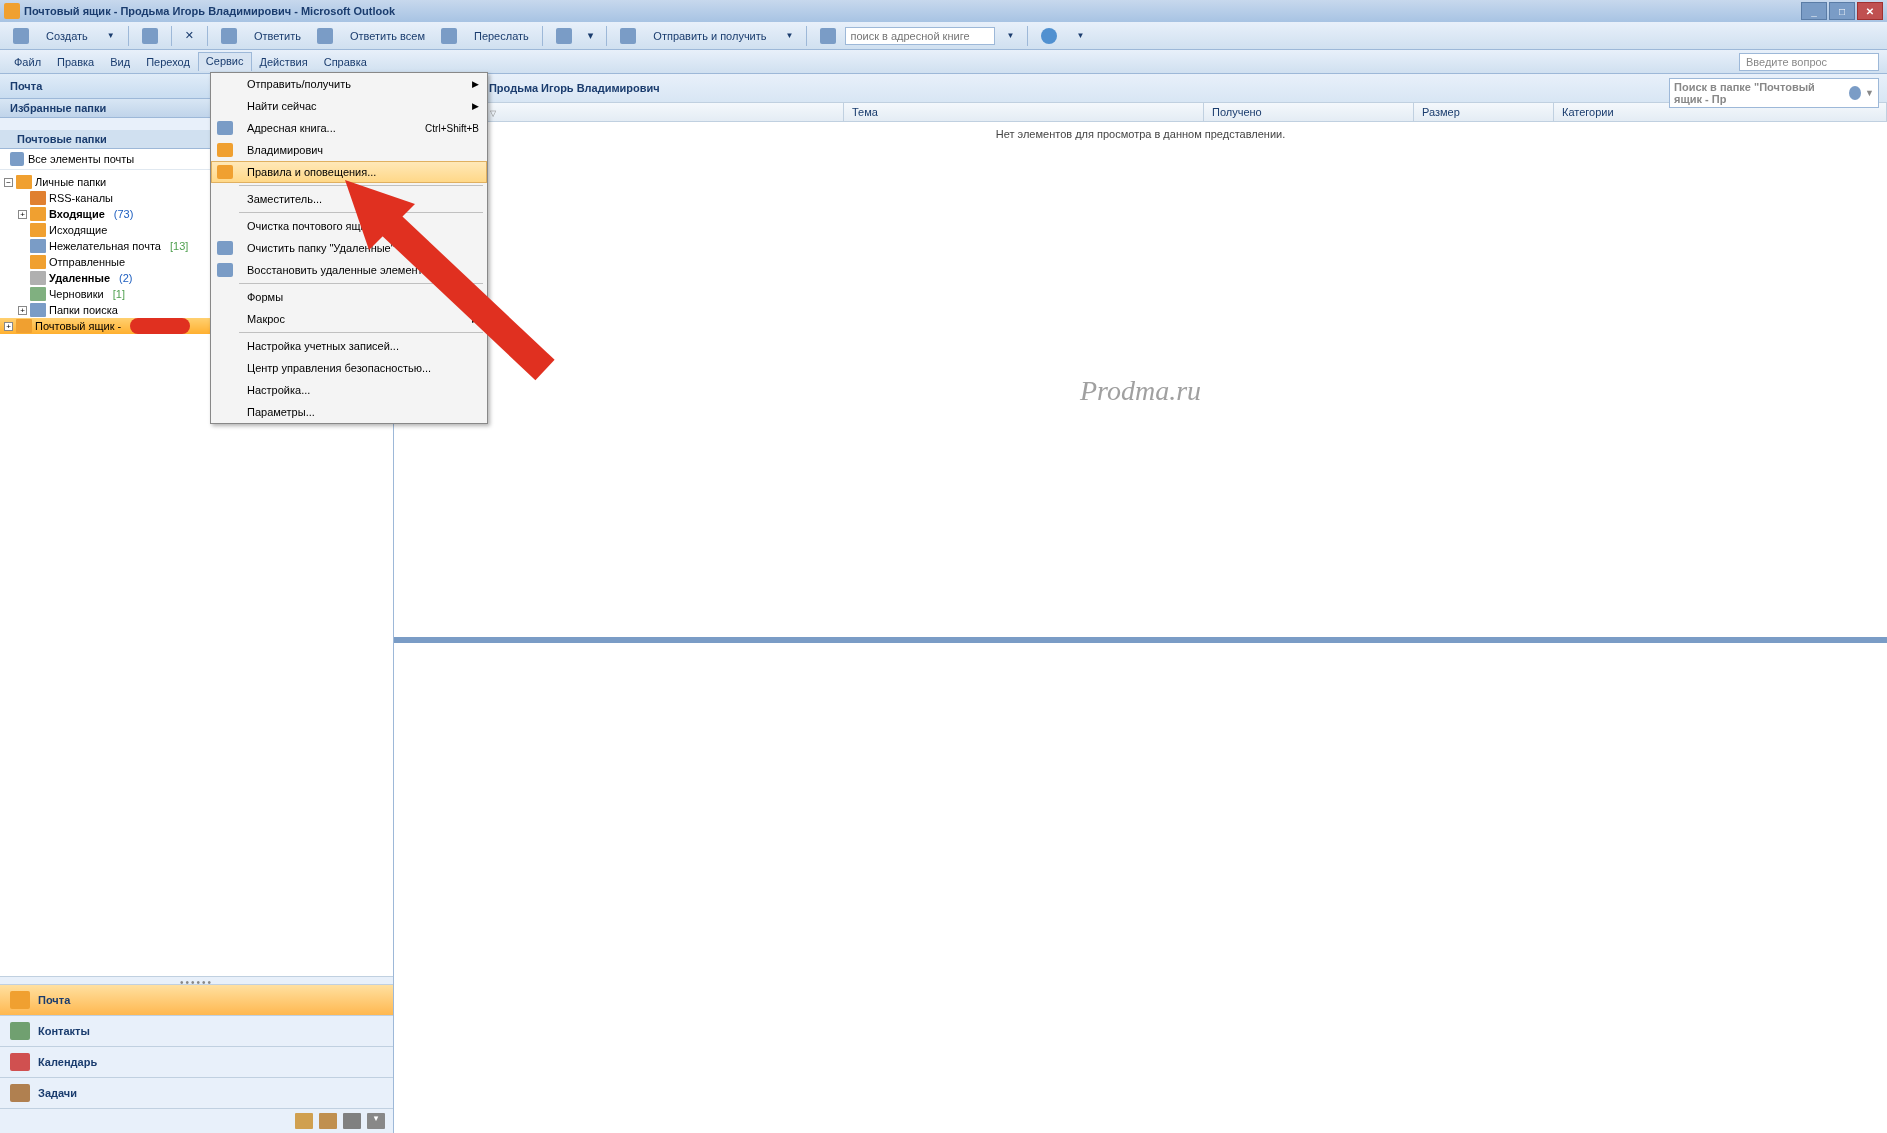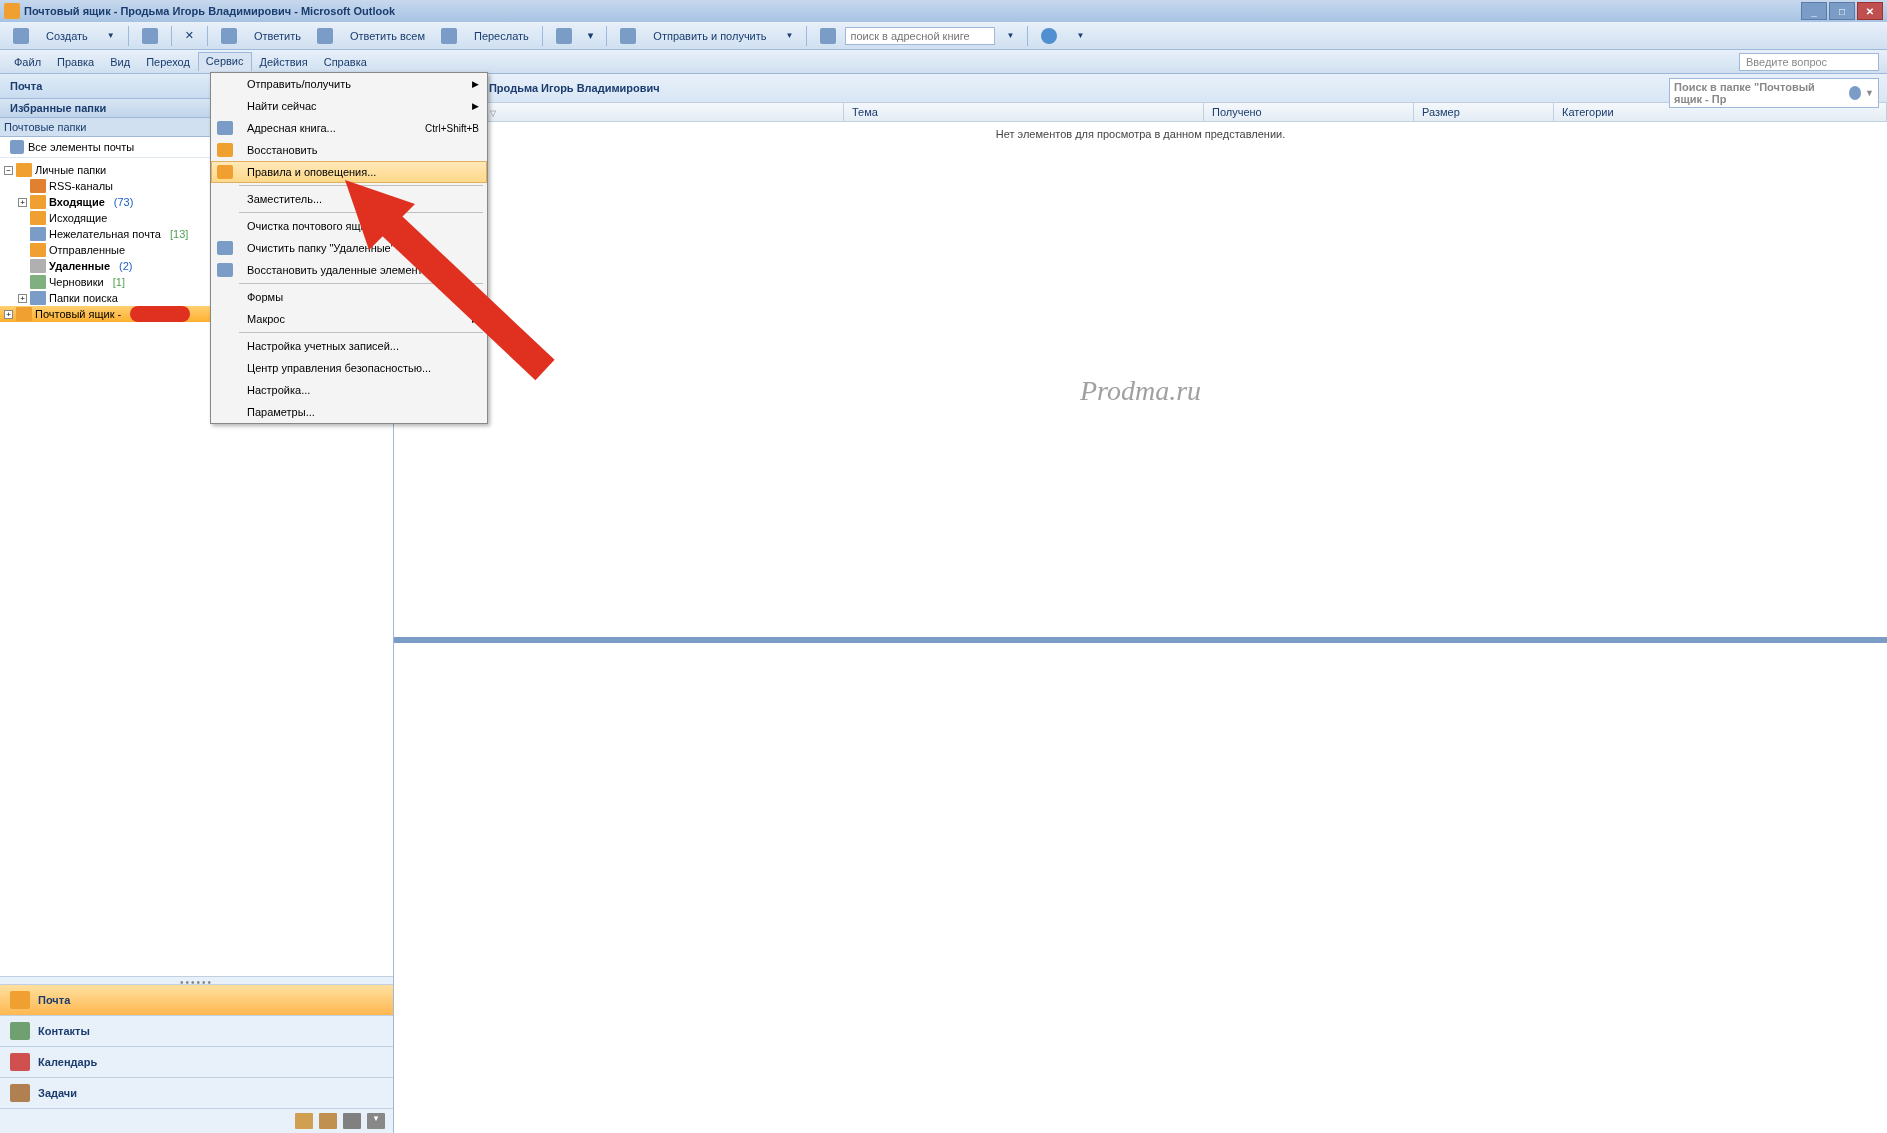--- a/index.html
+++ b/index.html
@@ -21,21 +21,21 @@
 .menubar { height: 24px; background: linear-gradient(#e8f0fa, #d0e0f0); border-bottom: 1px solid #9db8d8; display: flex; align-items: center; padding: 0 6px; position: relative; }
 .mitem { padding: 3px 8px; color: #1a3c6e; cursor: pointer; }
 .mitem.active { background: #d8e4f2; border: 1px solid #9db8d8; border-bottom: none; padding: 2px 7px 4px 7px; }
 .questionbox { position: absolute; right: 8px; border: 1px solid #9db8d8; background: #fff; padding: 2px 6px; width: 140px; color: #888; }
 
 .main { display: flex; height: calc(100% - 74px); }
 .leftpanel { width: 394px; background: #e8f0fa; border-right: 1px solid #9db8d8; display: flex; flex-direction: column; }
 .panehdr { background: linear-gradient(#e0ecf8, #c8dcf0); border-bottom: 1px solid #9db8d8; padding: 6px 10px; color: #1a3c6e; font-size: 16px; font-weight: bold; display: flex; justify-content: space-between; align-items: center; }
 .chevrons { font-size: 10px; letter-spacing: -2px; color: #5a7ca6; }
 .sechdr { background: linear-gradient(#d8e6f4, #c0d4ea); border-bottom: 1px solid #9db8d8; padding: 3px 10px; color: #1a3c6e; font-weight: bold; }
-.sechdr2 { background: #d0e0f0; border-bottom: 1px solid #9db8d8; padding: 3px 4px; color: #1a3c6e; font-weight: normal; margin-top: 0; }
+.sechdr2 { background: #d0e0f0; border-bottom: 1px solid #9db8d8; padding: 3px 17px; color: #1a3c6e; font-weight: bold; margin-top: 12px; }
 .allitems { background: #fff; padding: 3px 10px; display: flex; align-items: center; gap: 4px; border-bottom: 1px solid #e0e8f0; }
 .allitems .sicon { width: 14px; height: 14px; background: #7a9cc6; border-radius: 2px; }
 .tree { background: #fff; flex: 0 0 auto; padding: 4px 0; }
 .treenode { display: flex; align-items: center; padding: 1px 4px; gap: 3px; cursor: pointer; }
 .treenode .expander { width: 9px; height: 9px; border: 1px solid #888; font-size: 8px; line-height: 7px; text-align: center; background: #fff; }
 .treenode .noexp { width: 9px; }
 .treenode .ficon { width: 16px; height: 14px; background: #f0a030; border-radius: 1px; }
 .treenode .ficon.blue { background: #7a9cc6; }
 .treenode .ficon.gray { background: #b0b0b0; }
 .treenode .ficon.green { background: #80b080; }
@@ -286,21 +286,21 @@
     <span class="dicon">
         <span class="ic"></span>
       </span>
       <span class="dtext">Адресная книга...</span>
       <span class="shortcut">Ctrl+Shift+B</span>
   </div>
   <div class="dditem">
     <span class="dicon">
         <span class="ic orange"></span>
       </span>
-      <span class="dtext">Восстановить</span>
+      <span class="dtext">Владимирович</span>
   </div>
   <div class="dditem highlighted">
     <span class="dicon">
         <span class="ic orange"></span>
       </span>
       <span class="dtext">Правила и оповещения...</span>
   </div>
   <div class="ddsep"></div>
   <div class="dditem">
     <span class="dicon"></span>

